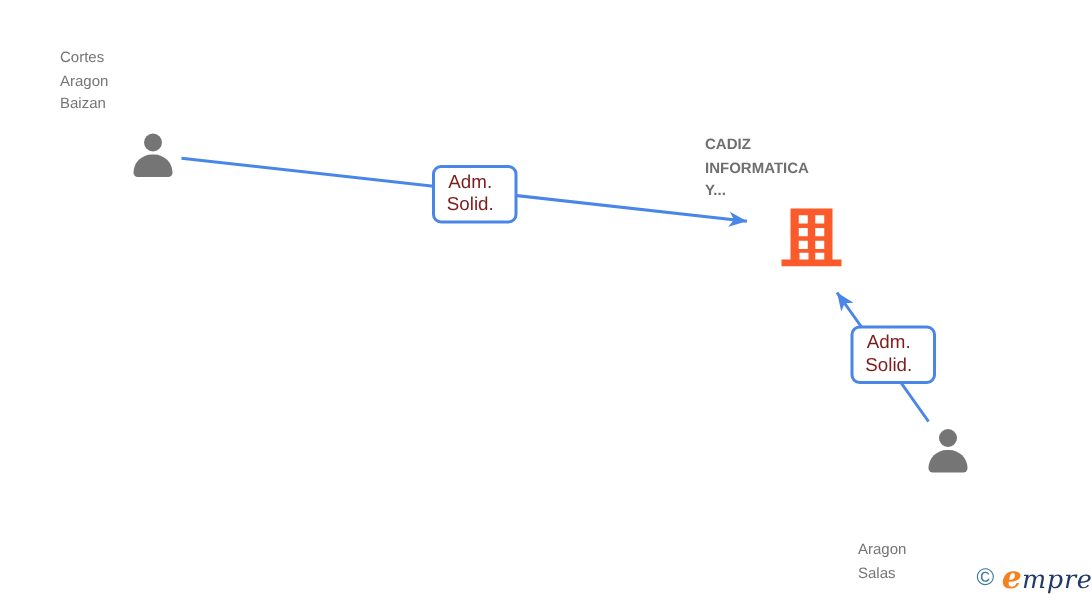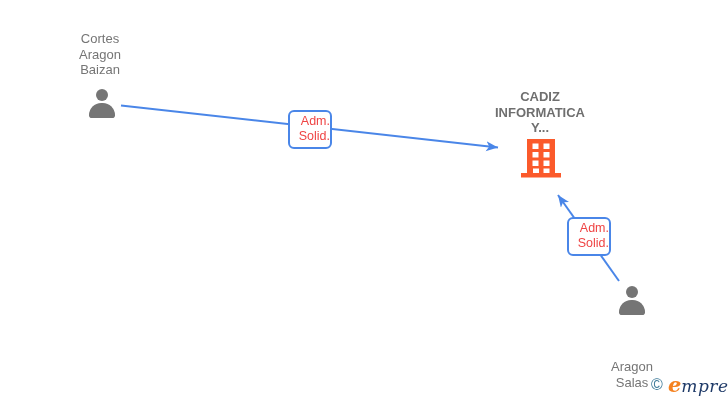--- a/index.html
+++ b/index.html
@@ -5,42 +5,42 @@
   html,body{margin:0;padding:0;background:#fff;}
   #canvas{
     position:relative;width:728px;height:400px;background:#ffffff;
     font-family:"Liberation Sans",sans-serif;overflow:hidden;
   }
   
   #edge-layer{position:absolute;left:0;top:0;width:728px;height:400px;}
 
   
   .node-label{
-    position:absolute;text-align:center;color:#757575;font-size:13px;line-height:15.5px;
+    position:absolute;color:#757575;font-size:10px;line-height:15.5px;
   }
   .node-label span{display:block;}
   .company-label{font-weight:bold;color:#6f6f6f;}
 
   
   .person-icon{position:absolute;width:30px;height:30px;}
   .person-icon .head{
     position:absolute;left:9px;top:0;width:12px;height:12px;border-radius:50%;background:#757575;
   }
   .person-icon .body{
     position:absolute;left:2px;bottom:1px;width:26px;height:15px;background:#757575;
     border-radius:13px 13px 3px 3px;
   }
 
   
   .building-icon{position:absolute;width:42px;height:42px;}
 
   
   .edge-label{
     position:absolute;width:33px;background:#ffffff;border:2px solid #4a86e8;border-radius:6px;
-    color:#ef4444;font-size:12.5px;line-height:15px;padding:2px 0 3px 7px;text-align:right;
+    color:#7f1d1d;font-size:12.5px;line-height:15px;padding:2px 13px 3px 7px;text-align:center;
   }
   .edge-label span{display:block;}
 
   
   .logo{
     position:absolute;left:651px;top:372px;width:76px;height:26px;white-space:nowrap;
     font-family:"DejaVu Serif",serif;
   }
   .logo .copy{color:#3d7a99;font-size:16px;vertical-align:2px;font-family:"Liberation Sans",sans-serif;}
   .logo .brand-e{color:#f58220;font-size:21px;font-style:italic;font-weight:bold;}

